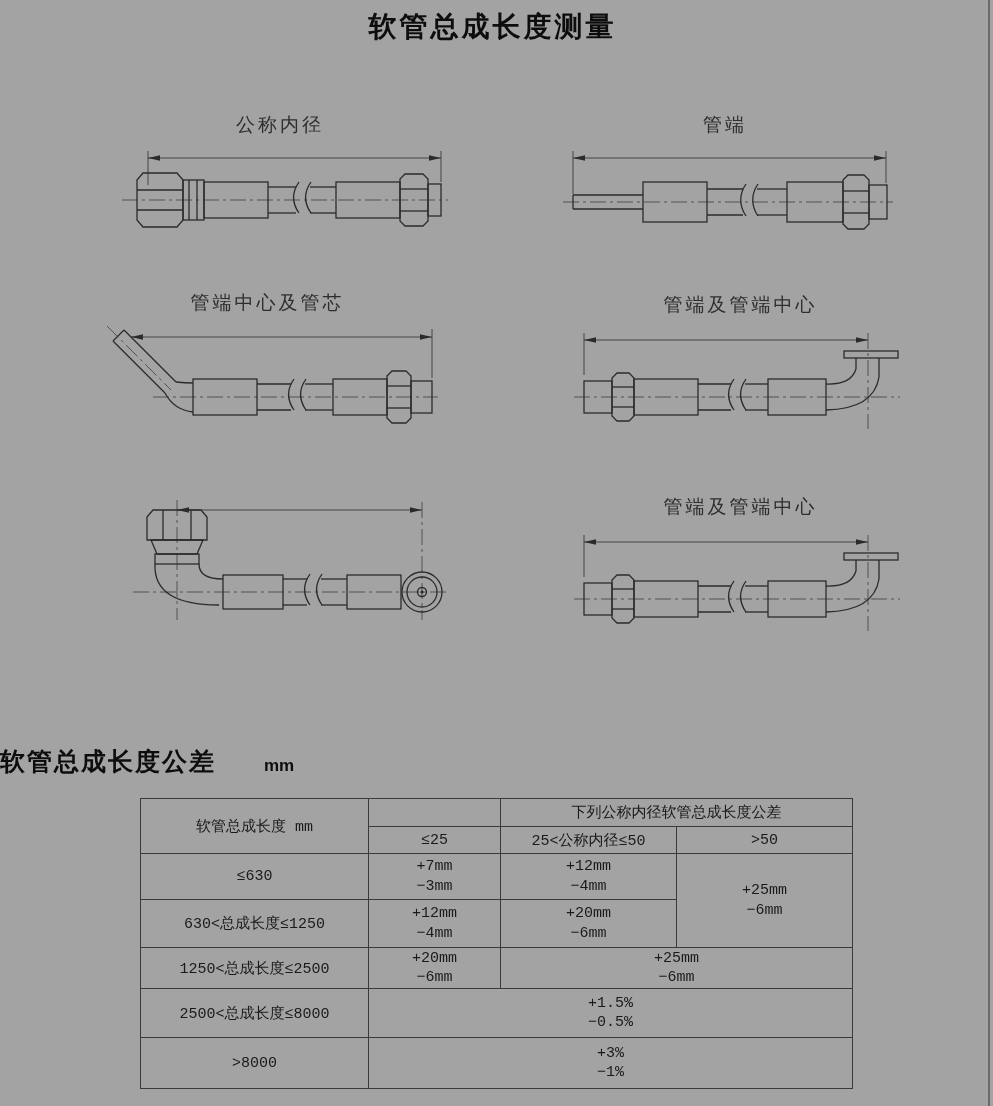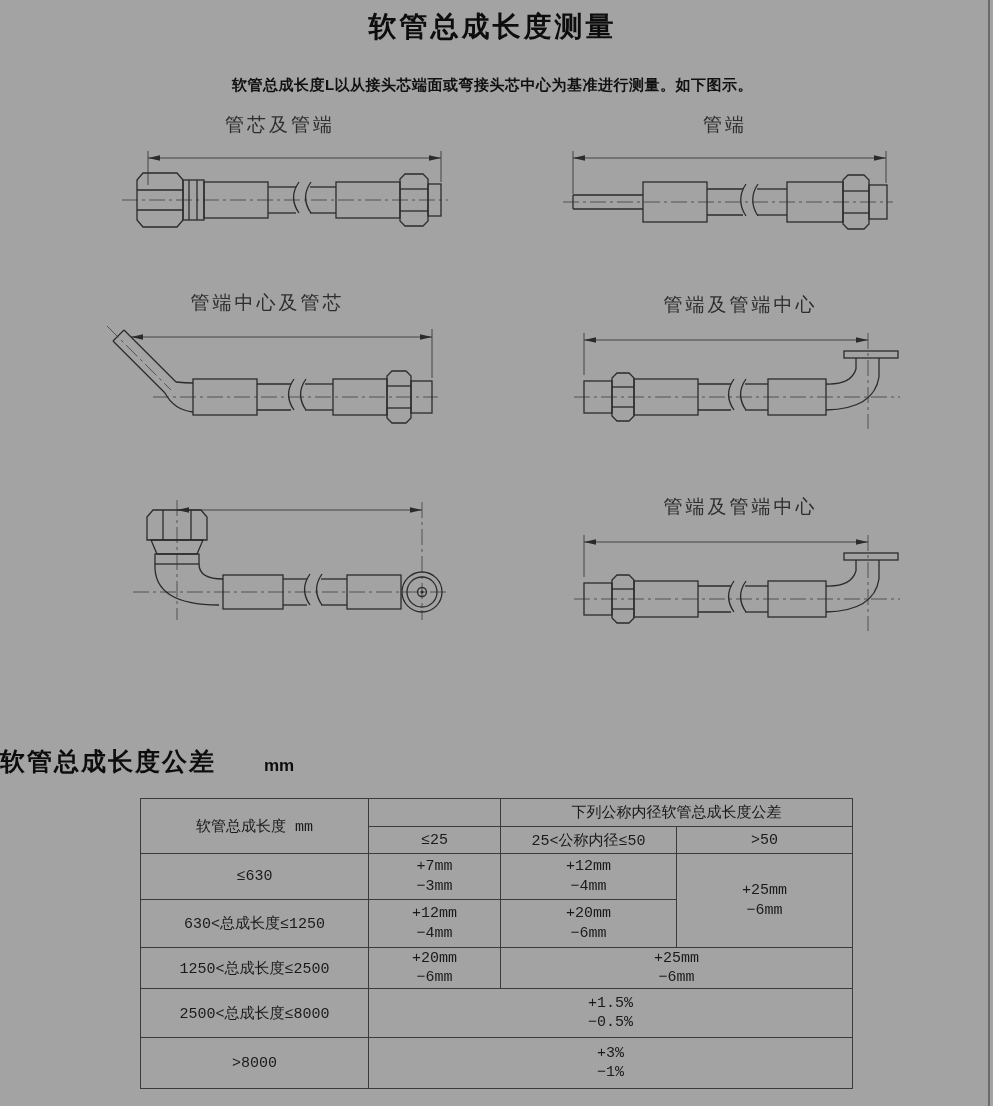--- a/index.html
+++ b/index.html
@@ -41,24 +41,23 @@
   .thin{stroke:#3a3a3a;stroke-width:0.9;fill:none;}
   .cl{stroke:#4a4a4a;stroke-width:0.9;fill:none;stroke-dasharray:16 4 3 4;}
   .arr{fill:#2b2b2b;stroke:none;}
 </style>
 </head>
 <body>
 
 <div id="page">
 
   <div class="page-title">软管总成长度测量</div>
-  <div class="intro">软管总成长度L以从接头芯端面或弯接头芯中心为基准进行测量。如下图示。</div>
 
   <div class="diagram" style="left:110px;top:112px;width:340px;">
-    <div class="dlabel">管芯及管端</div>
+    <div class="dlabel">公称内径</div>
     <svg width="340" height="95" viewBox="0 0 340 95">
       <g>
         <line class="cl" x1="12" y1="55" x2="338" y2="55"></line>
       </g>
       <g>
         <line class="thin" x1="38" y1="6" x2="38" y2="40"></line>
         <line class="thin" x1="331" y1="6" x2="331" y2="37"></line>
         <line class="thin" x1="38" y1="13" x2="331" y2="13"></line>
         <polygon class="arr" points="38,13 50,10.2 50,15.8"></polygon>
         <polygon class="arr" points="331,13 319,10.2 319,15.8"></polygon>

